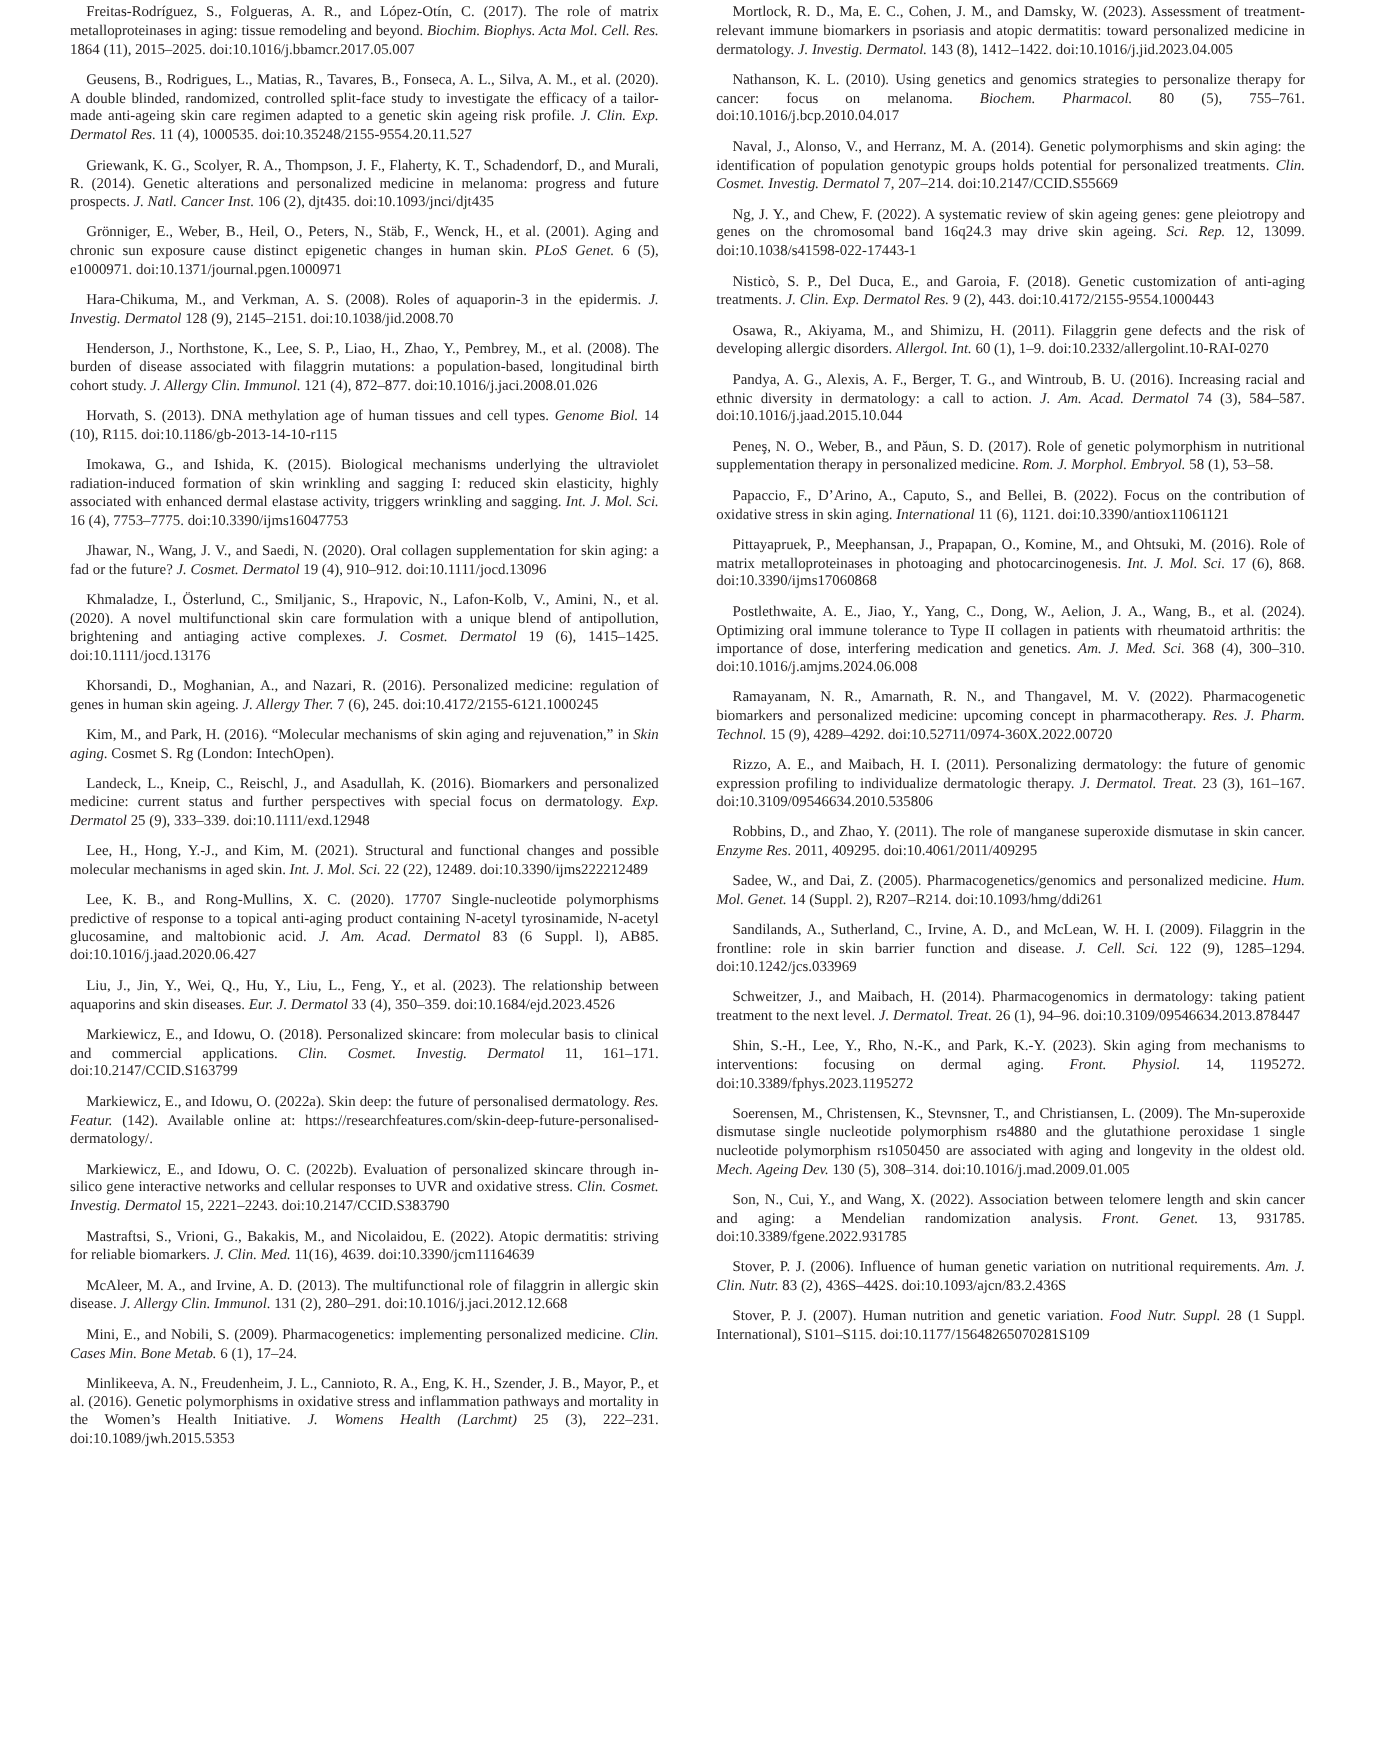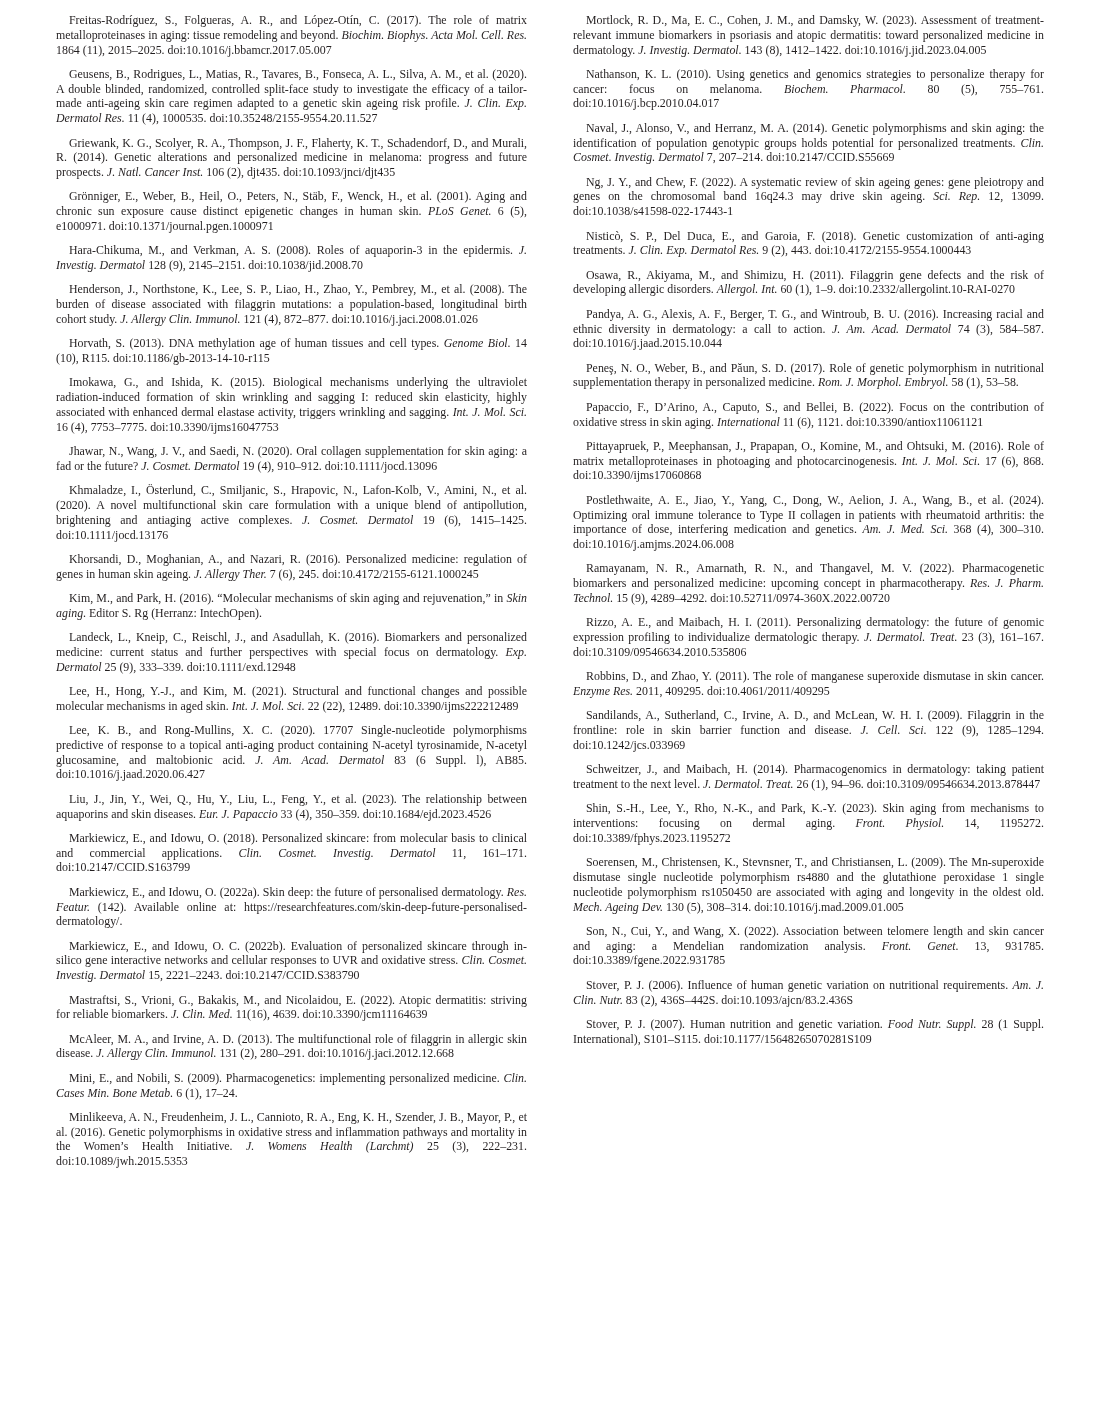--- a/index.html
+++ b/index.html
@@ -10,21 +10,21 @@
   body {
     width: 1100px;
     min-height: 1409px;
     box-sizing: border-box;
     font-family: "Liberation Serif", "DejaVu Serif", serif;
     color: #231f20;
   }
   .page {
     display: flex;
     gap: 46px;
-    padding: 13px 56px 0 56px;
+    padding: 2px 56px 0 56px;
     box-sizing: border-box;
   }
   .col {
     flex: 1 1 0;
     min-width: 0;
   }
   p.ref {
     margin: 0 0 9.5px 0;
     font-size: 11.9px;
     line-height: 14.8px;
@@ -45,25 +45,25 @@
       <p class="ref"><span>Geusens, B., Rodrigues, L., Matias, R., Tavares, B., Fonseca, A. L., Silva, A. M., et al. (2020). A double blinded, randomized, controlled split-face study to investigate the efficacy of a tailor-made anti-ageing skin care regimen adapted to a genetic skin ageing risk profile. </span><em>J. Clin. Exp. Dermatol Res.</em><span> 11 (4), 1000535. doi:10.35248/2155-9554.20.11.527</span></p>
       <p class="ref"><span>Griewank, K. G., Scolyer, R. A., Thompson, J. F., Flaherty, K. T., Schadendorf, D., and Murali, R. (2014). Genetic alterations and personalized medicine in melanoma: progress and future prospects. </span><em>J. Natl. Cancer Inst.</em><span> 106 (2), djt435. doi:10.1093/jnci/djt435</span></p>
       <p class="ref"><span>Grönniger, E., Weber, B., Heil, O., Peters, N., Stäb, F., Wenck, H., et al. (2001). Aging and chronic sun exposure cause distinct epigenetic changes in human skin. </span><em>PLoS Genet.</em><span> 6 (5), e1000971. doi:10.1371/journal.pgen.1000971</span></p>
       <p class="ref"><span>Hara-Chikuma, M., and Verkman, A. S. (2008). Roles of aquaporin-3 in the epidermis. </span><em>J. Investig. Dermatol</em><span> 128 (9), 2145–2151. doi:10.1038/jid.2008.70</span></p>
       <p class="ref"><span>Henderson, J., Northstone, K., Lee, S. P., Liao, H., Zhao, Y., Pembrey, M., et al. (2008). The burden of disease associated with filaggrin mutations: a population-based, longitudinal birth cohort study. </span><em>J. Allergy Clin. Immunol.</em><span> 121 (4), 872–877. doi:10.1016/j.jaci.2008.01.026</span></p>
       <p class="ref"><span>Horvath, S. (2013). DNA methylation age of human tissues and cell types. </span><em>Genome Biol.</em><span> 14 (10), R115. doi:10.1186/gb-2013-14-10-r115</span></p>
       <p class="ref"><span>Imokawa, G., and Ishida, K. (2015). Biological mechanisms underlying the ultraviolet radiation-induced formation of skin wrinkling and sagging I: reduced skin elasticity, highly associated with enhanced dermal elastase activity, triggers wrinkling and sagging. </span><em>Int. J. Mol. Sci.</em><span> 16 (4), 7753–7775. doi:10.3390/ijms16047753</span></p>
       <p class="ref"><span>Jhawar, N., Wang, J. V., and Saedi, N. (2020). Oral collagen supplementation for skin aging: a fad or the future? </span><em>J. Cosmet. Dermatol</em><span> 19 (4), 910–912. doi:10.1111/jocd.13096</span></p>
       <p class="ref"><span>Khmaladze, I., Österlund, C., Smiljanic, S., Hrapovic, N., Lafon-Kolb, V., Amini, N., et al. (2020). A novel multifunctional skin care formulation with a unique blend of antipollution, brightening and antiaging active complexes. </span><em>J. Cosmet. Dermatol</em><span> 19 (6), 1415–1425. doi:10.1111/jocd.13176</span></p>
       <p class="ref"><span>Khorsandi, D., Moghanian, A., and Nazari, R. (2016). Personalized medicine: regulation of genes in human skin ageing. </span><em>J. Allergy Ther.</em><span> 7 (6), 245. doi:10.4172/2155-6121.1000245</span></p>
-      <p class="ref"><span>Kim, M., and Park, H. (2016). “Molecular mechanisms of skin aging and rejuvenation,” in </span><em>Skin aging</em><span>. Editor S. Rg (Herranz: IntechOpen).</span></p>
+      <p class="ref"><span>Kim, M., and Park, H. (2016). “Molecular mechanisms of skin aging and rejuvenation,” in </span><em>Skin aging</em><span>. Cosmet S. Rg (London: IntechOpen).</span></p>
       <p class="ref"><span>Landeck, L., Kneip, C., Reischl, J., and Asadullah, K. (2016). Biomarkers and personalized medicine: current status and further perspectives with special focus on dermatology. </span><em>Exp. Dermatol</em><span> 25 (9), 333–339. doi:10.1111/exd.12948</span></p>
       <p class="ref"><span>Lee, H., Hong, Y.-J., and Kim, M. (2021). Structural and functional changes and possible molecular mechanisms in aged skin. </span><em>Int. J. Mol. Sci.</em><span> 22 (22), 12489. doi:10.3390/ijms222212489</span></p>
       <p class="ref"><span>Lee, K. B., and Rong-Mullins, X. C. (2020). 17707 Single-nucleotide polymorphisms predictive of response to a topical anti-aging product containing N-acetyl tyrosinamide, N-acetyl glucosamine, and maltobionic acid. </span><em>J. Am. Acad. Dermatol</em><span> 83 (6 Suppl. l), AB85. doi:10.1016/j.jaad.2020.06.427</span></p>
-      <p class="ref"><span>Liu, J., Jin, Y., Wei, Q., Hu, Y., Liu, L., Feng, Y., et al. (2023). The relationship between aquaporins and skin diseases. </span><em>Eur. J. Papaccio</em><span> 33 (4), 350–359. doi:10.1684/ejd.2023.4526</span></p>
+      <p class="ref"><span>Liu, J., Jin, Y., Wei, Q., Hu, Y., Liu, L., Feng, Y., et al. (2023). The relationship between aquaporins and skin diseases. </span><em>Eur. J. Dermatol</em><span> 33 (4), 350–359. doi:10.1684/ejd.2023.4526</span></p>
       <p class="ref"><span>Markiewicz, E., and Idowu, O. (2018). Personalized skincare: from molecular basis to clinical and commercial applications. </span><em>Clin. Cosmet. Investig. Dermatol</em><span> 11, 161–171. doi:10.2147/CCID.S163799</span></p>
       <p class="ref"><span>Markiewicz, E., and Idowu, O. (2022a). Skin deep: the future of personalised dermatology. </span><em>Res. Featur.</em><span> (142). Available online at: https://researchfeatures.com/skin-deep-future-personalised-dermatology/.</span></p>
       <p class="ref"><span>Markiewicz, E., and Idowu, O. C. (2022b). Evaluation of personalized skincare through in-silico gene interactive networks and cellular responses to UVR and oxidative stress. </span><em>Clin. Cosmet. Investig. Dermatol</em><span> 15, 2221–2243. doi:10.2147/CCID.S383790</span></p>
       <p class="ref"><span>Mastraftsi, S., Vrioni, G., Bakakis, M., and Nicolaidou, E. (2022). Atopic dermatitis: striving for reliable biomarkers. </span><em>J. Clin. Med.</em><span> 11(16), 4639. doi:10.3390/jcm11164639</span></p>
       <p class="ref"><span>McAleer, M. A., and Irvine, A. D. (2013). The multifunctional role of filaggrin in allergic skin disease. </span><em>J. Allergy Clin. Immunol.</em><span> 131 (2), 280–291. doi:10.1016/j.jaci.2012.12.668</span></p>
       <p class="ref"><span>Mini, E., and Nobili, S. (2009). Pharmacogenetics: implementing personalized medicine. </span><em>Clin. Cases Min. Bone Metab.</em><span> 6 (1), 17–24.</span></p>
       <p class="ref"><span>Minlikeeva, A. N., Freudenheim, J. L., Cannioto, R. A., Eng, K. H., Szender, J. B., Mayor, P., et al. (2016). Genetic polymorphisms in oxidative stress and inflammation pathways and mortality in the Women’s Health Initiative. </span><em>J. Womens Health (Larchmt)</em><span> 25 (3), 222–231. doi:10.1089/jwh.2015.5353</span></p>
     </div>
   <div class="col">
       <p class="ref"><span>Mortlock, R. D., Ma, E. C., Cohen, J. M., and Damsky, W. (2023). Assessment of treatment-relevant immune biomarkers in psoriasis and atopic dermatitis: toward personalized medicine in dermatology. </span><em>J. Investig. Dermatol.</em><span> 143 (8), 1412–1422. doi:10.1016/j.jid.2023.04.005</span></p>
@@ -73,20 +73,21 @@
       <p class="ref"><span>Nisticò, S. P., Del Duca, E., and Garoia, F. (2018). Genetic customization of anti-aging treatments. </span><em>J. Clin. Exp. Dermatol Res.</em><span> 9 (2), 443. doi:10.4172/2155-9554.1000443</span></p>
       <p class="ref"><span>Osawa, R., Akiyama, M., and Shimizu, H. (2011). Filaggrin gene defects and the risk of developing allergic disorders. </span><em>Allergol. Int.</em><span> 60 (1), 1–9. doi:10.2332/allergolint.10-RAI-0270</span></p>
       <p class="ref"><span>Pandya, A. G., Alexis, A. F., Berger, T. G., and Wintroub, B. U. (2016). Increasing racial and ethnic diversity in dermatology: a call to action. </span><em>J. Am. Acad. Dermatol</em><span> 74 (3), 584–587. doi:10.1016/j.jaad.2015.10.044</span></p>
       <p class="ref"><span>Peneş, N. O., Weber, B., and Păun, S. D. (2017). Role of genetic polymorphism in nutritional supplementation therapy in personalized medicine. </span><em>Rom. J. Morphol. Embryol.</em><span> 58 (1), 53–58.</span></p>
       <p class="ref"><span>Papaccio, F., D’Arino, A., Caputo, S., and Bellei, B. (2022). Focus on the contribution of oxidative stress in skin aging. </span><em>International</em><span> 11 (6), 1121. doi:10.3390/antiox11061121</span></p>
       <p class="ref"><span>Pittayapruek, P., Meephansan, J., Prapapan, O., Komine, M., and Ohtsuki, M. (2016). Role of matrix metalloproteinases in photoaging and photocarcinogenesis. </span><em>Int. J. Mol. Sci.</em><span> 17 (6), 868. doi:10.3390/ijms17060868</span></p>
       <p class="ref"><span>Postlethwaite, A. E., Jiao, Y., Yang, C., Dong, W., Aelion, J. A., Wang, B., et al. (2024). Optimizing oral immune tolerance to Type II collagen in patients with rheumatoid arthritis: the importance of dose, interfering medication and genetics. </span><em>Am. J. Med. Sci.</em><span> 368 (4), 300–310. doi:10.1016/j.amjms.2024.06.008</span></p>
       <p class="ref"><span>Ramayanam, N. R., Amarnath, R. N., and Thangavel, M. V. (2022). Pharmacogenetic biomarkers and personalized medicine: upcoming concept in pharmacotherapy. </span><em>Res. J. Pharm. Technol.</em><span> 15 (9), 4289–4292. doi:10.52711/0974-360X.2022.00720</span></p>
       <p class="ref"><span>Rizzo, A. E., and Maibach, H. I. (2011). Personalizing dermatology: the future of genomic expression profiling to individualize dermatologic therapy. </span><em>J. Dermatol. Treat.</em><span> 23 (3), 161–167. doi:10.3109/09546634.2010.535806</span></p>
       <p class="ref"><span>Robbins, D., and Zhao, Y. (2011). The role of manganese superoxide dismutase in skin cancer. </span><em>Enzyme Res.</em><span> 2011, 409295. doi:10.4061/2011/409295</span></p>
+      <p class="ref"><span>Sadee, W., and Dai, Z. (2005). Pharmacogenetics/genomics and personalized medicine. </span><em>Hum. Mol. Genet.</em><span> 14 (Suppl. 2), R207–R214. doi:10.1093/hmg/ddi261</span></p>
       <p class="ref"><span>Sandilands, A., Sutherland, C., Irvine, A. D., and McLean, W. H. I. (2009). Filaggrin in the frontline: role in skin barrier function and disease. </span><em>J. Cell. Sci.</em><span> 122 (9), 1285–1294. doi:10.1242/jcs.033969</span></p>
       <p class="ref"><span>Schweitzer, J., and Maibach, H. (2014). Pharmacogenomics in dermatology: taking patient treatment to the next level. </span><em>J. Dermatol. Treat.</em><span> 26 (1), 94–96. doi:10.3109/09546634.2013.878447</span></p>
       <p class="ref"><span>Shin, S.-H., Lee, Y., Rho, N.-K., and Park, K.-Y. (2023). Skin aging from mechanisms to interventions: focusing on dermal aging. </span><em>Front. Physiol.</em><span> 14, 1195272. doi:10.3389/fphys.2023.1195272</span></p>
       <p class="ref"><span>Soerensen, M., Christensen, K., Stevnsner, T., and Christiansen, L. (2009). The Mn-superoxide dismutase single nucleotide polymorphism rs4880 and the glutathione peroxidase 1 single nucleotide polymorphism rs1050450 are associated with aging and longevity in the oldest old. </span><em>Mech. Ageing Dev.</em><span> 130 (5), 308–314. doi:10.1016/j.mad.2009.01.005</span></p>
       <p class="ref"><span>Son, N., Cui, Y., and Wang, X. (2022). Association between telomere length and skin cancer and aging: a Mendelian randomization analysis. </span><em>Front. Genet.</em><span> 13, 931785. doi:10.3389/fgene.2022.931785</span></p>
       <p class="ref"><span>Stover, P. J. (2006). Influence of human genetic variation on nutritional requirements. </span><em>Am. J. Clin. Nutr.</em><span> 83 (2), 436S–442S. doi:10.1093/ajcn/83.2.436S</span></p>
       <p class="ref"><span>Stover, P. J. (2007). Human nutrition and genetic variation. </span><em>Food Nutr. Suppl.</em><span> 28 (1 Suppl. International), S101–S115. doi:10.1177/15648265070281S109</span></p>
     </div>
 </div>
 

